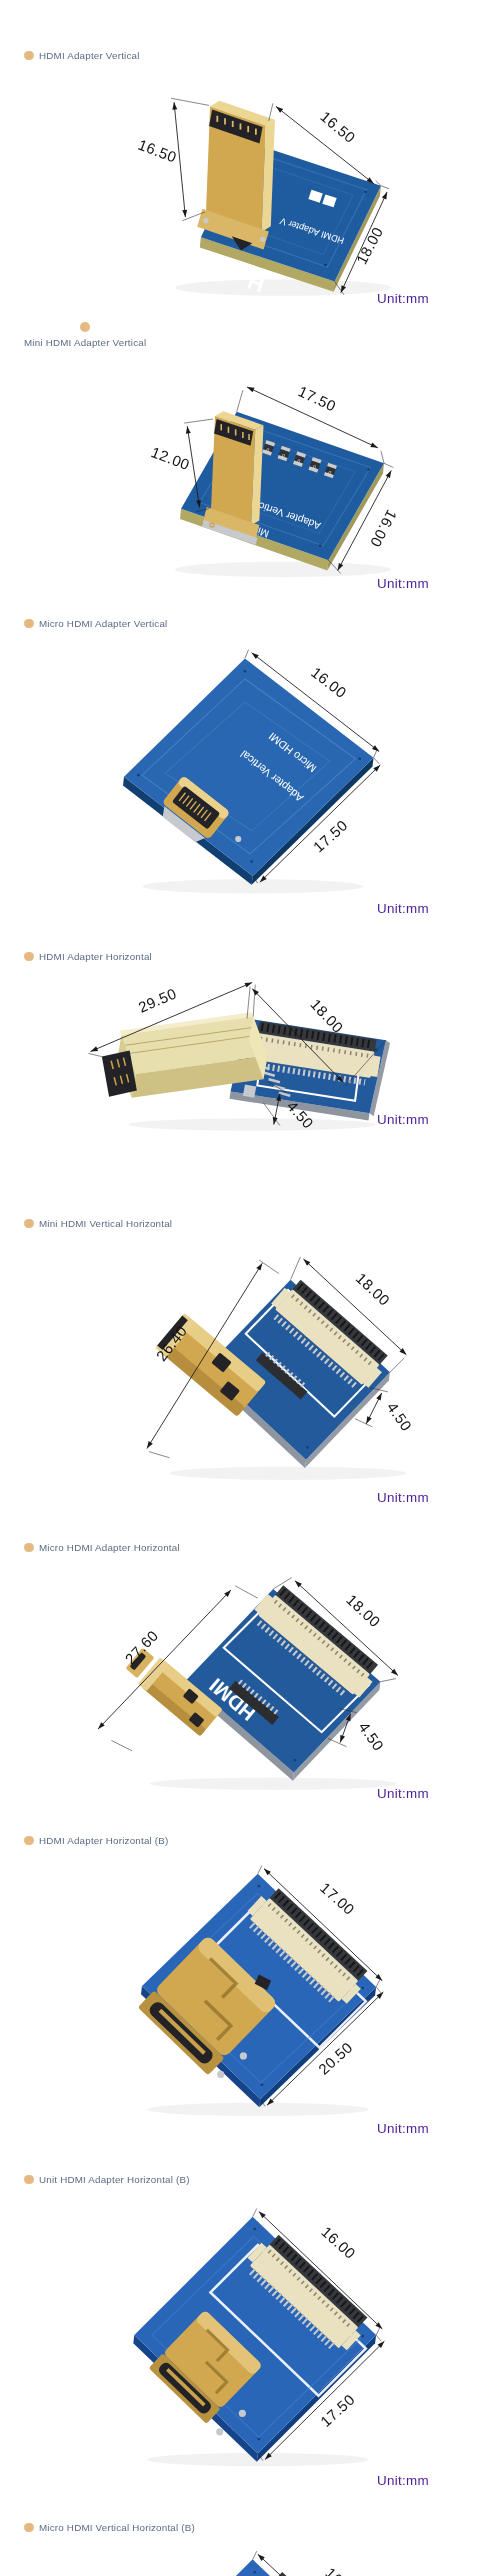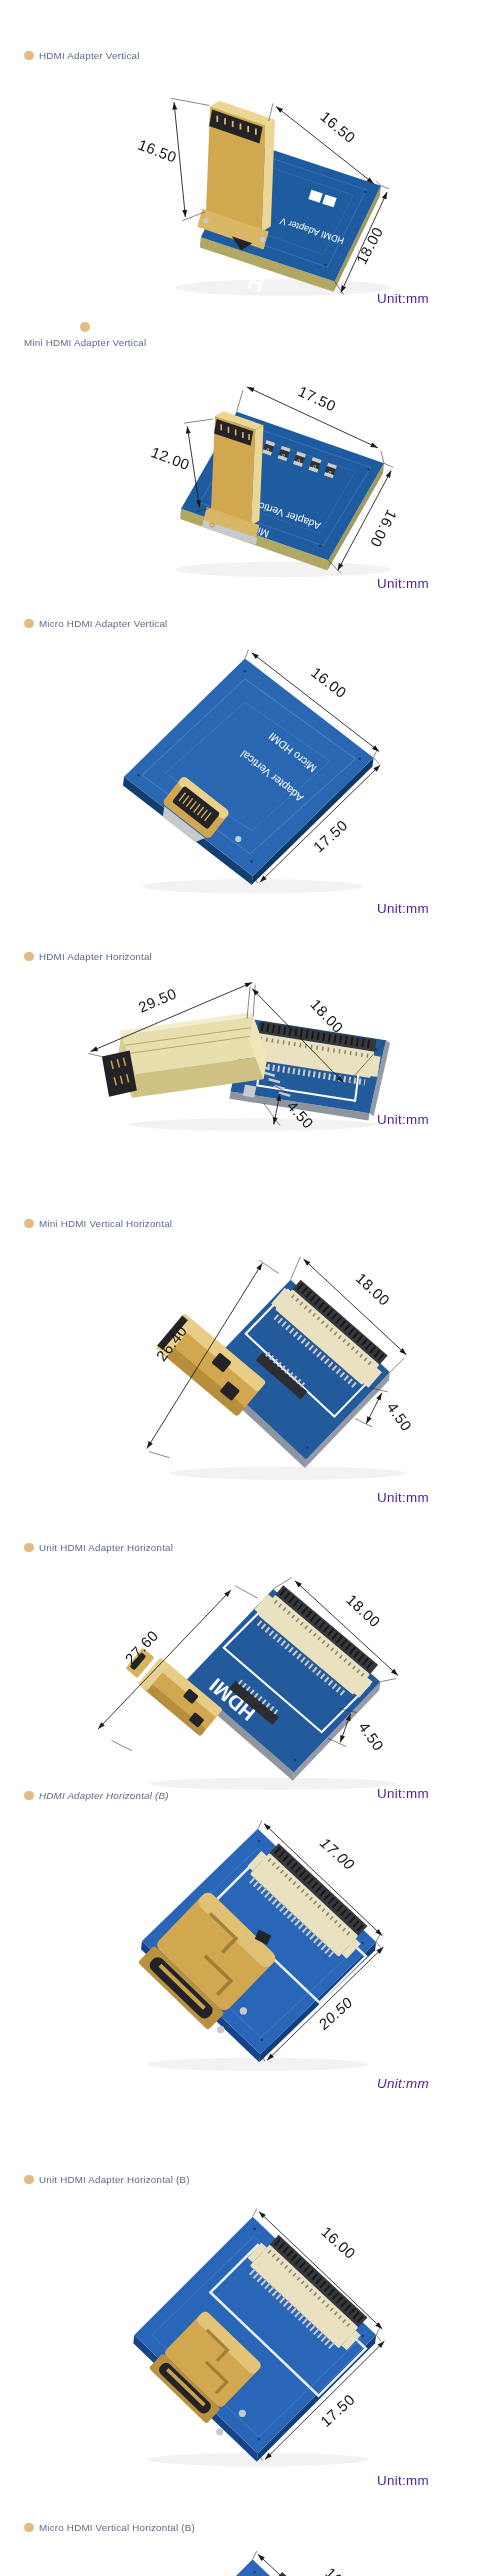--- a/index.html
+++ b/index.html
@@ -377,21 +377,21 @@
           <polygon points="652,312 641.445759146201,322.375355415599 650.0322601798002,326.66860593239863" class="ah"></polygon>
           <polygon points="622,372 632.554240853799,361.624644584401 623.9677398201998,357.33139406760137" class="ah"></polygon>
         </g>
     </svg>
     <div class="unit" style="top:268px;">Unit:mm</div>
   </div>
 
   <div class="sec" style="top:1546px;height:294px;">
     <div class="sec-header" style="top:-4.1px;">
       <span class="bullet"></span>
-      <span class="sec-title">Unit HDMI Adapter Horizontal</span>
+      <span class="sec-title">Micro HDMI Adapter Horizontal</span>
     </div>
     <svg style="left:31px;top:13px;" width="402" height="232" viewBox="0 0 780 450">
       <ellipse class="shadow" cx="470" cy="436" rx="240" ry="12"></ellipse>
       <g>
         <polygon fill="#8e959e" points="302,234 510,414 508,430 300,250"></polygon>
         <polygon class="edgeG" points="510,414 678,238 676,254 508,430"></polygon>
         <polygon class="pcbC" points="470,58 678,238 510,414 302,234"></polygon>
         <polygon fill="none" stroke="#ffffff" stroke-width="4" points="466,80 656,244 564,336 374,172"></polygon>
         <circle cx="474" cy="84" r="2.6" fill="#12406f"></circle>
           <circle cx="652" cy="244" r="2.6" fill="#12406f"></circle>
@@ -439,21 +439,21 @@
           <polygon points="388,60 374.8576358808167,66.80575237272134 381.7983465158866,73.43798697956595" class="ah"></polygon>
           <polygon points="512,42 519.0531628167254,55.01126028794915 525.5529055126059,47.94632257503559" class="ah"></polygon>
           <polygon points="712,226 704.9468371832746,212.98873971205086 698.4470944873941,220.0536774249644" class="ah"></polygon>
           <polygon points="620,300 610.7709292663706,311.56997205673656 619.811651617681,314.7988014679189" class="ah"></polygon>
           <polygon points="600,356 609.2290707336294,344.43002794326344 600.188348382319,341.2011985320811" class="ah"></polygon>
         </g>
     </svg>
     <div class="unit" style="top:240px;">Unit:mm</div>
   </div>
 
-  <div class="sec" style="top:1794px;height:338px;font-style:italic;">
+  <div class="sec" style="top:1839px;height:338px;">
     <div class="sec-header" style="top:-4.1px;">
       <span class="bullet"></span>
       <span class="sec-title">HDMI Adapter Horizontal (B)</span>
     </div>
     <svg style="left:88px;top:13px;" width="319" height="273" viewBox="0 0 620 530">
       <ellipse class="shadow" cx="330" cy="500" rx="215" ry="13"></ellipse>
       <g>
         <polygon fill="#15448a" points="105,260 335,480 333,496 103,276"></polygon>
         <polygon fill="#103e7e" points="335,480 560,262 558,278 333,496"></polygon>
         <polygon class="pcbD" points="330,42 560,262 335,480 105,260"></polygon>

